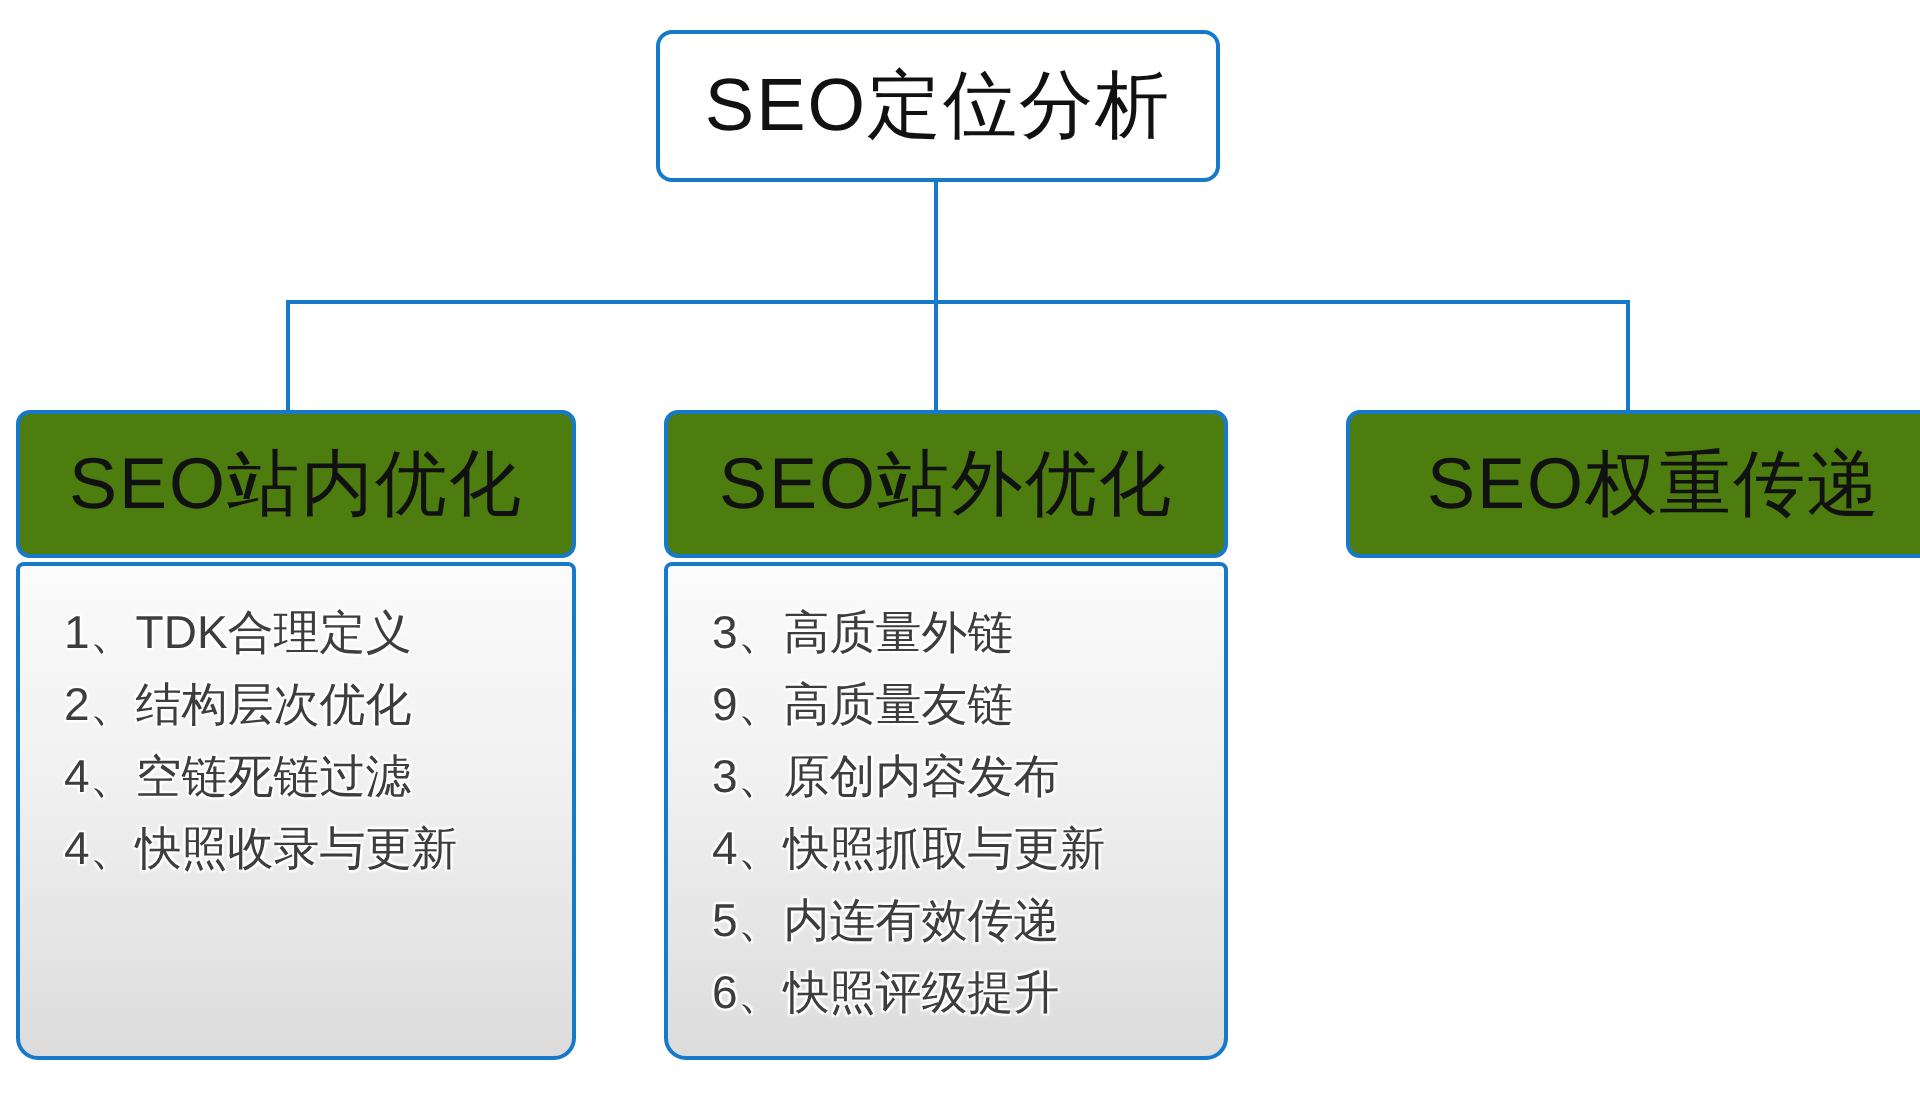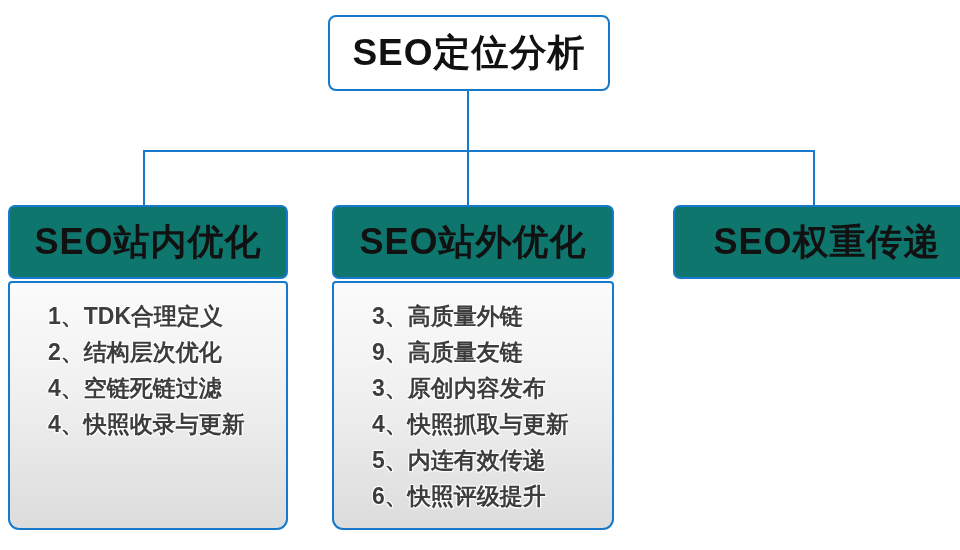--- a/index.html
+++ b/index.html
@@ -1,21 +1,21 @@
 <!DOCTYPE html>
 <html><head>
 <meta charset="utf-8">
 <style>
   html,body{margin:0;padding:0;}
   body{
     width:960px;height:550px;position:relative;background:#ffffff;
     font-family:"Liberation Sans","DejaVu Sans",sans-serif;
     overflow:hidden;
   }
-  .stage{position:absolute;inset:0;font-weight:bold;}
+  .stage{position:absolute;inset:0;}
 
   
   .conn{position:absolute;background:#1679ca;}
   .conn-root-drop{left:467px;top:91px;width:2px;height:61px;}
   .conn-horizontal{left:143px;top:150px;width:672px;height:2px;}
   .conn-drop-left{left:143px;top:152px;width:2px;height:53px;}
   .conn-drop-center{left:467px;top:152px;width:2px;height:53px;}
   .conn-drop-right{left:813px;top:152px;width:2px;height:53px;}
 
   
@@ -26,31 +26,31 @@
   }
   .root-box .title{font-size:37px;color:#111111;letter-spacing:1px;white-space:nowrap;}
 
   
   .col{position:absolute;top:205px;}
   .col-1{left:8px;width:280px;}
   .col-2{left:332px;width:282px;}
   .col-3{left:673px;width:308px;}
 
   .col-header{
-    height:74px;box-sizing:border-box;background:#0f766e;
+    height:74px;box-sizing:border-box;background:#4d7c0f;
     border:2px solid #1679ca;border-radius:7px;
     display:flex;align-items:center;justify-content:center;
   }
   .col-header .title{font-size:36px;color:#111111;letter-spacing:1px;white-space:nowrap;}
 
   .col-list{
     margin-top:2px;height:249px;box-sizing:border-box;
     border:2px solid #1679ca;border-radius:4px 4px 11px 11px;
     background:linear-gradient(180deg,#fbfbfb 0%,#f0f0f0 45%,#dcdcdc 100%);
-    padding:15px 6px 0 38px;
+    padding:15px 6px 0 22px;
   }
   .col-list ul{list-style:none;margin:0;padding:0;}
   .col-list li{
     font-size:23px;line-height:36px;color:#3d3d3d;white-space:nowrap;
     text-shadow:-1px -1px 1px #ffffff,1px -1px 1px #ffffff,-1px 1px 1px #ffffff,1px 1px 1px #ffffff;
   }
 </style>
 </head>
 <body>
 

